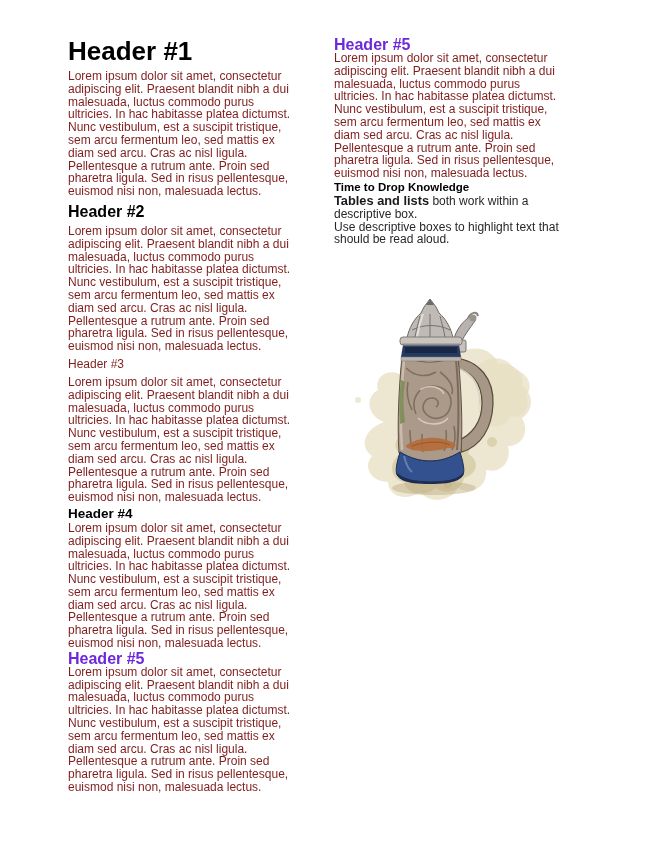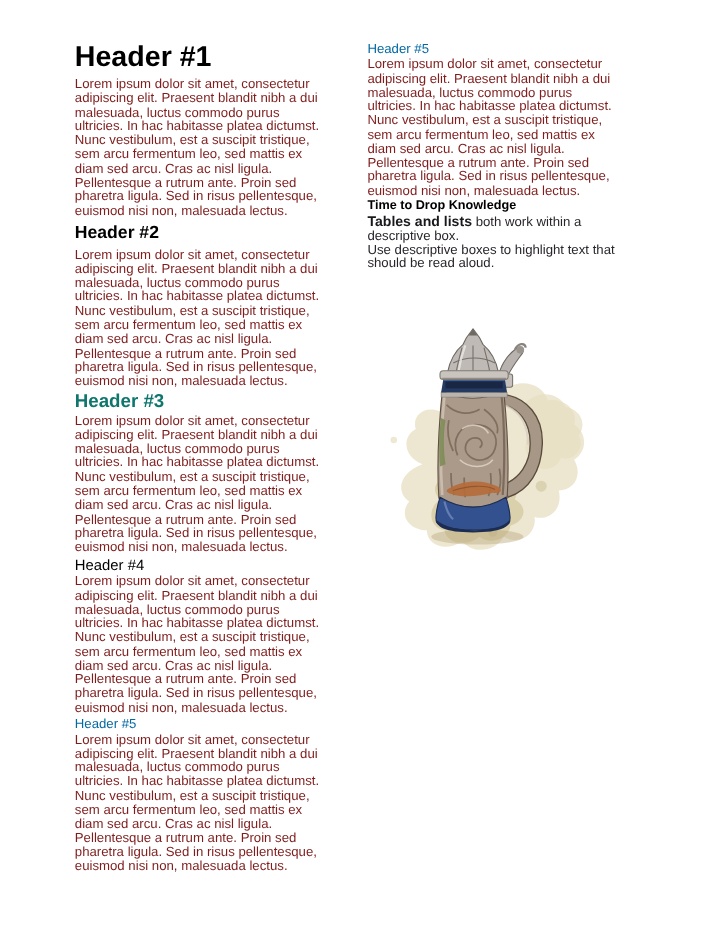--- a/index.html
+++ b/index.html
@@ -7,23 +7,23 @@
     position:relative; width:652px; height:844px; background:#ffffff;
     font-family:"Liberation Sans","DejaVu Sans",sans-serif;
     color:#232226; overflow:hidden;
   }
   .col { position:absolute; top:36px; width:300px; }
   .col-left  { left:68px; }
   .col-right { left:334px; }
   h1,h2,h3,h4,h5,h6,p { margin:0; padding:0; font-family:inherit; }
   h1 { font-size:26px;  line-height:30px; font-weight:700; color:#000; margin:0 0 4px 0; }
   h2 { font-size:16px;  line-height:23px; font-weight:700; color:#000; margin:2px 0 2px 0; }
-  h3 { font-size:17px;  line-height:19px; font-weight:700; color:#0f766e; margin:2px 0 2px 0; }
-  h4 { font-size:13.5px;line-height:15px; font-weight:400; color:#000; margin:2px 0 1px 0; }
-  h5 { font-size:12px;  line-height:13px; font-weight:400; color:#0369a1; margin:2px 0 1px 0; }
+  h3 { font-size:12px;  line-height:19px; font-weight:400; color:#7f1d1d; margin:2px 0 2px 0; }
+  h4 { font-size:13.5px;line-height:15px; font-weight:700; color:#000; margin:2px 0 1px 0; }
+  h5 { font-size:16px;  line-height:13px; font-weight:700; color:#6d28d9; margin:2px 0 1px 0; }
   .minor-head { font-size:11.5px; line-height:13px; font-weight:700; color:#000; margin:1px 0 0 0; }
   p.body {
     font-size:12px; line-height:12.8px; white-space:pre-line; color:#7f1d1d;
   }
   p.plain { font-size:12px; line-height:12.8px; white-space:pre-line; color:#29262b; }
   .tables-para { margin-top:1px; }
   .tables-bold { font-weight:700; font-size:12.8px; color:#1a181c; }
   .figure {
     position:absolute; left:350px; top:294px; width:288px; height:220px;
   }

